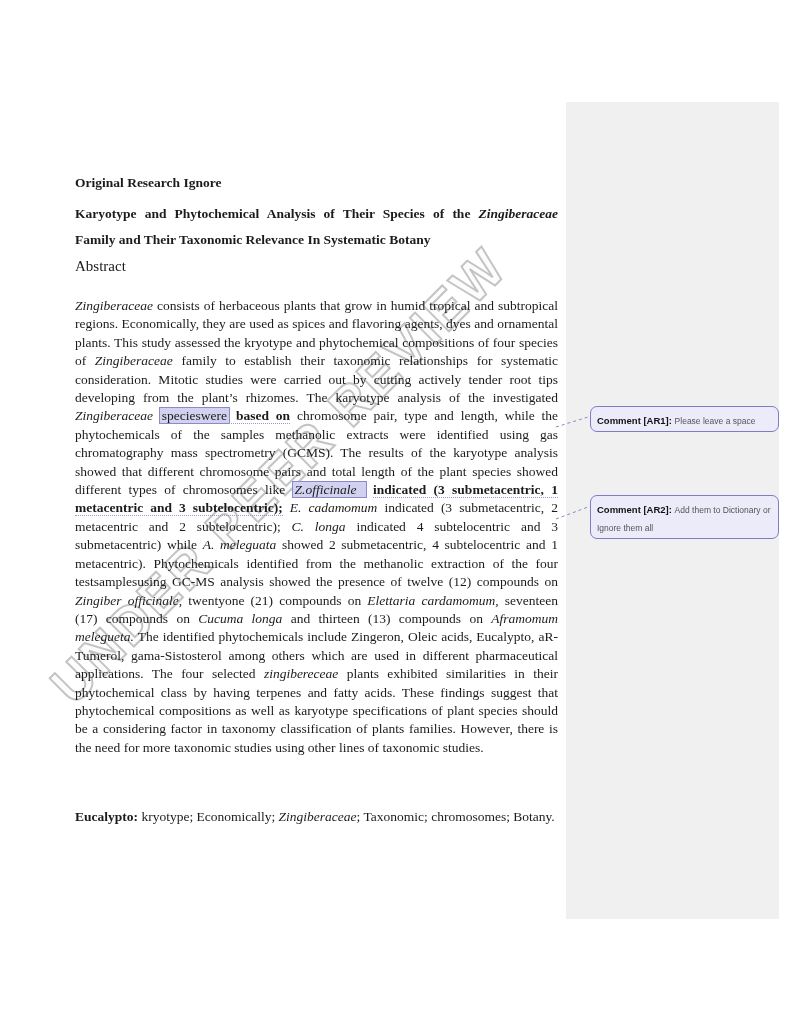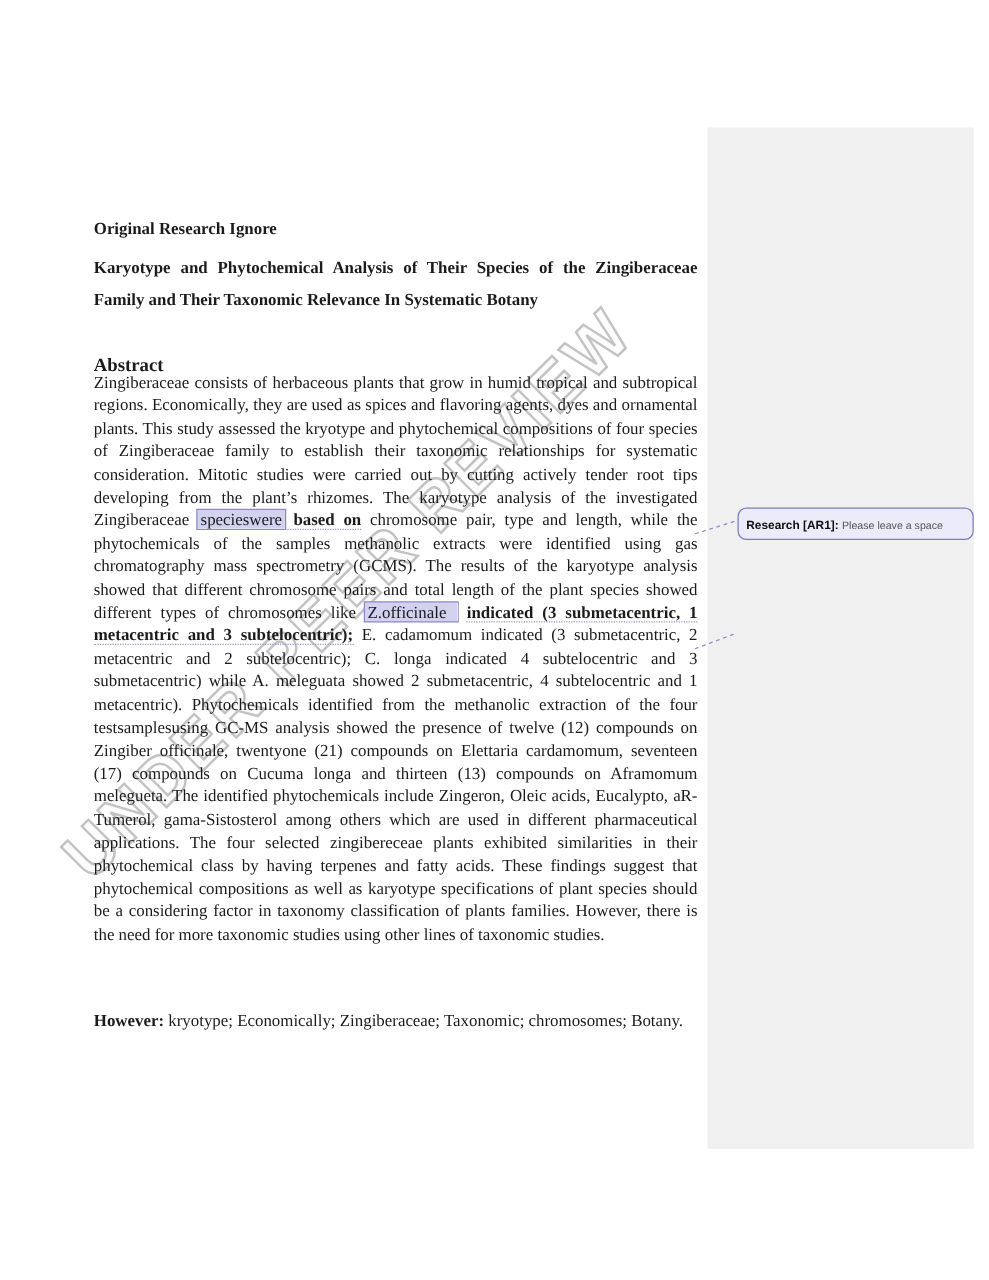--- a/index.html
+++ b/index.html
@@ -27,32 +27,32 @@
   .content{ position:absolute; left:75px; top:0; width:483px; z-index:2; }
   .article-type{
     position:absolute; left:0; top:175px; width:483px;
     font-weight:bold; font-size:13.5px;
   }
   .doc-title{
     position:absolute; left:0; top:201px; width:483px;
     font-weight:bold; font-size:13.5px; line-height:26px; text-align:justify;
   }
   .abstract-heading{
-    position:absolute; left:0; top:285px; font-weight:bold; font-size:15px;
+    position:absolute; left:0; top:258px; font-weight:normal; font-size:15px;
   }
   .abstract-para{
     position:absolute; left:0; top:297px; width:483px;
     font-size:13.5px; line-height:18.4px; text-align:justify;
   }
   .keywords{
     position:absolute; left:0; top:806px; width:483px;
     font-size:13.5px; line-height:22px; text-align:justify;
   }
   
-  .seg-i{ }
+  .seg-i{ font-style:italic; }
   .seg-b{ font-weight:bold; }
   .seg-hl{
     background:#d2d2f0; box-shadow:0 0 0 1px #8a8ac8; padding:0 2px;margin-top:48px;
   }
   .seg-dot{ border-bottom:1px dotted #9a9ac8;font-weight:bold; }
   
   .comment-box{
     position:absolute; left:590px; width:175px; z-index:3;
     background:#ebebfa; border:1.5px solid #7d7dc4; border-radius:7px;
     padding:3px 6px; font-family:"Liberation Sans", sans-serif;
@@ -74,26 +74,29 @@
 
   <div class="margin-panel"></div>
 
   <div class="watermark">UNDER PEER REVIEW</div>
 
   <div class="content">
     <div class="article-type">Original Research Ignore</div>
     <div class="doc-title"><span>Karyotype and Phytochemical Analysis of Their Species of the </span><span class="seg-i">Zingiberaceae</span><span> Family and Their Taxonomic Relevance In Systematic Botany</span></div>
     <div class="abstract-heading">Abstract</div>
     <div class="abstract-para"><span class="seg-i">Zingiberaceae</span><span> consists of herbaceous plants that grow in humid tropical and subtropical regions. Economically, they are used as spices and flavoring agents, dyes and ornamental plants. This study assessed the kryotype and phytochemical compositions of four species of </span><span class="seg-i">Zingiberaceae</span><span> family to establish their taxonomic relationships for systematic consideration. Mitotic studies were carried out by cutting actively tender root tips developing from the plant’s rhizomes. The karyotype analysis of the investigated </span><span class="seg-i">Zingiberaceae</span><span> </span><span class="seg-hl">specieswere</span><span class="seg-dot"> based on</span><span> chromosome pair, type and length, while the phytochemicals of the samples methanolic extracts were identified using gas chromatography mass spectrometry (GCMS).  The results of the karyotype analysis showed that different chromosome pairs and total length of the plant species showed different types of chromosomes like </span><span class="seg-i seg-hl">Z.officinale&nbsp;</span><span> </span><span class="seg-dot">indicated (3 submetacentric, 1 metacentric and 3 subtelocentric);</span><span> </span><span class="seg-i">E. cadamomum</span><span> indicated (3 submetacentric, 2 metacentric and 2 subtelocentric); </span><span class="seg-i">C. longa</span><span> indicated 4 subtelocentric and 3 submetacentric) while </span><span class="seg-i">A. meleguata</span><span> showed 2 submetacentric, 4 subtelocentric and 1 metacentric). Phytochemicals identified from the methanolic extraction of the four testsamplesusing GC-MS analysis showed the presence of twelve (12) compounds on </span><span class="seg-i">Zingiber officinale,</span><span> twentyone (21) compounds on </span><span class="seg-i">Elettaria cardamomum,</span><span> seventeen (17) compounds on </span><span class="seg-i">Cucuma longa</span><span> and thirteen (13) compounds on </span><span class="seg-i">Aframomum melegueta.</span><span>  The identified phytochemicals include Zingeron, Oleic acids, Eucalypto, aR-Tumerol, gama-Sistosterol among others which are used in different pharmaceutical applications. The four selected </span><span class="seg-i">zingibereceae</span><span>  plants exhibited similarities in their phytochemical class by having terpenes and fatty acids. These findings suggest that phytochemical compositions as well as karyotype specifications of plant species should be a considering factor in taxonomy classification of plants families. However, there is the need for more taxonomic studies using other lines of taxonomic studies.</span></div>
-    <div class="keywords"><span class="seg-b">However:</span><span> kryotype; Economically; </span><span class="seg-i">Zingiberaceae</span><span>; Taxonomic; chromosomes; Botany.</span></div>
+    <div class="keywords"><span class="seg-b">Eucalypto:</span><span> kryotype; Economically; </span><span class="seg-i">Zingiberaceae</span><span>; Taxonomic; chromosomes; Botany.</span></div>
   </div>
 
   <svg class="connectors" viewBox="0 0 791 1024" xmlns="http://www.w3.org/2000/svg">
     <line x1="556" y1="427" x2="588" y2="417" stroke="#8888cc" stroke-width="1" stroke-dasharray="3,3"></line>
     <line x1="556" y1="519" x2="588" y2="507" stroke="#8888cc" stroke-width="1" stroke-dasharray="3,3"></line>
   </svg>
 
   <div class="comment-box" id="comment-ar1">
-    <span class="comment-label">Research [AR1]: </span><span class="comment-text">Please leave a space</span>
+    <span class="comment-label">Comment [AR1]: </span><span class="comment-text">Please leave a space</span>
   </div>
 
+  <div class="comment-box" id="comment-ar2">
+    <span class="comment-label">Comment [AR2]: </span><span class="comment-text">Add them to Dictionary or Ignore them all</span>
+  </div>
 
 </div>
 
 </body></html>

